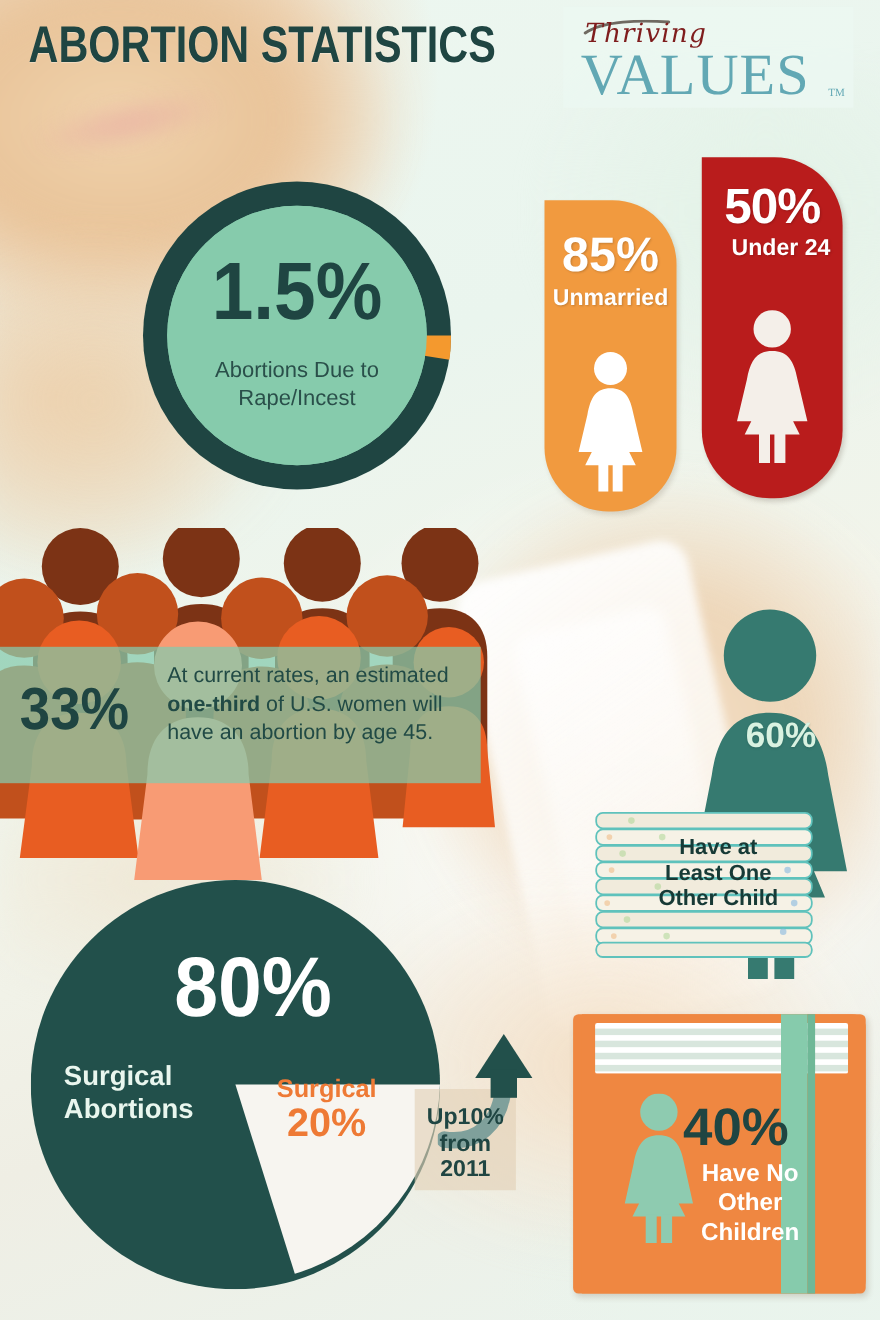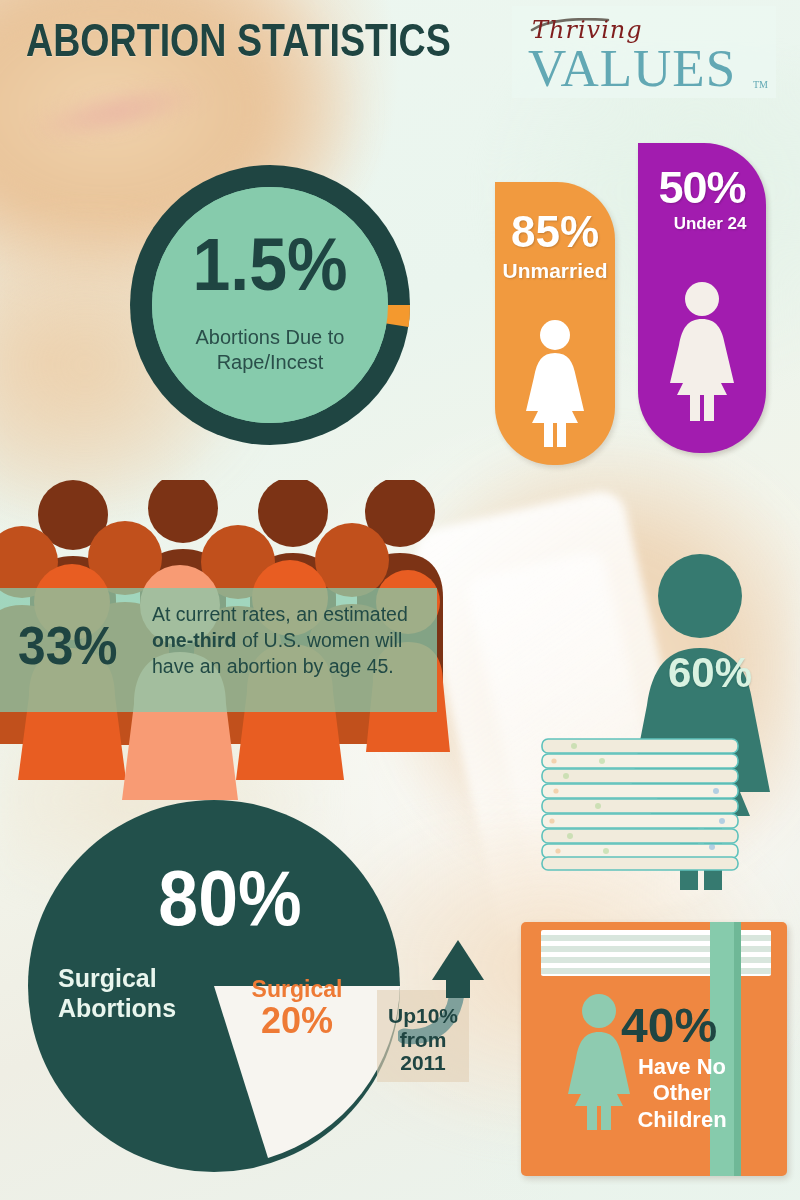--- a/index.html
+++ b/index.html
@@ -119,36 +119,36 @@
   
   .pill { position:absolute; }
   .pill-orange {
     left:495px; top:182px; width:120px; height:283px;
     background:#f19a3f;
     border-radius:0 58px 58px 58px;
     box-shadow:2px 3px 5px rgba(80,60,40,.16);
   }
   .pill-brown {
     left:638px; top:143px; width:128px; height:310px;
-    background:#a21caf;
+    background:#b91c1c;
     border-radius:0 62px 62px 62px;
     box-shadow:2px 3px 5px rgba(60,40,25,.2);
   }
   .pill-pct {
     text-align:center; color:#fff; font-weight:bold; line-height:1;
     text-shadow:1px 1px 2px rgba(0,0,0,.18);
   }
   .pill-orange .pill-pct { font-size:44px; padding-top:28px; }
   .pill-brown .pill-pct { font-size:45px; padding-top:22px; letter-spacing:-1px; }
   .pill-sub {
     text-align:center; color:#fff; font-weight:bold; line-height:1;
     text-shadow:1px 1px 2px rgba(0,0,0,.18);
   }
   .pill-orange .pill-sub { font-size:21px; padding-top:6px; }
-  .pill-brown .pill-sub { font-size:17px; padding-top:5px;padding-left:16px; }
+  .pill-brown .pill-sub { font-size:21px; padding-top:5px;padding-left:16px; }
   .pill-figure { position:absolute; left:50%; transform:translateX(-50%); }
   .pill-orange .pill-figure { bottom:18px; }
   .pill-brown .pill-figure { bottom:32px; }
 
   
   .crowd { position:absolute; left:0; top:480px; width:470px; height:320px; }
   .crowd svg { display:block; }
 
   .band {
     position:absolute; left:0; top:588px; width:437px; height:124px;
@@ -163,21 +163,21 @@
     position:absolute; left:152px; top:14px; width:275px;
     font-size:19.5px; line-height:1.33; color:#214a45;
   }
   .band-text b { font-weight:bold; }
 
   
   .sec60 { position:absolute; left:520px; top:552px; width:280px; height:340px; }
   .fig60 { position:absolute; left:100px; top:0; }
   .pct60 {
     position:absolute; left:100px; top:100px; width:180px; text-align:center;
-    font-size:42px; font-weight:bold; color:#d9f2e1; line-height:1;
+    font-size:32px; font-weight:bold; color:#d9f2e1; line-height:1;
     text-shadow:0 1px 2px rgba(20,60,55,.25);
   }
   .diapers { position:absolute; left:20px; top:185px; width:200px; height:135px; }
   .diaper-txt {
     position:absolute; left:38px; top:207px; width:190px; text-align:center;
     font-size:20px; font-weight:bold; color:#173a36; line-height:1.18;
   }
 
   
   .pie { position:absolute; left:28px; top:800px; width:372px; height:372px; }
@@ -395,20 +395,25 @@
           <circle cx="12" cy="84" r="2.6"></circle>
           <circle cx="18" cy="114" r="2.6"></circle>
       </g>
       <g opacity=".6" fill="#88b8e0">
         <circle cx="176" cy="54" r="3"></circle>
           <circle cx="182" cy="84" r="3"></circle>
           <circle cx="172" cy="110" r="3"></circle>
       </g>
     </svg>
 
+    <div class="diaper-txt">
+      <span>Have at</span><br>
+      <span>Least One</span><br>
+      <span>Other Child</span>
+    </div>
   </div>
 
   <div class="pie">
     <svg width="372" height="372" viewBox="0 0 372 372">
       <circle cx="186" cy="186" r="186" fill="#22504b"></circle>
       <path d="M186 186 L 372 186 A 186 186 0 0 1 240 358 Z" fill="#f7f5f0"></path>
     </svg>
     <div class="pie-80">80%</div>
     <div class="pie-surg">Surgical Abortions</div>
     <div class="pie-chem">Surgical</div>

